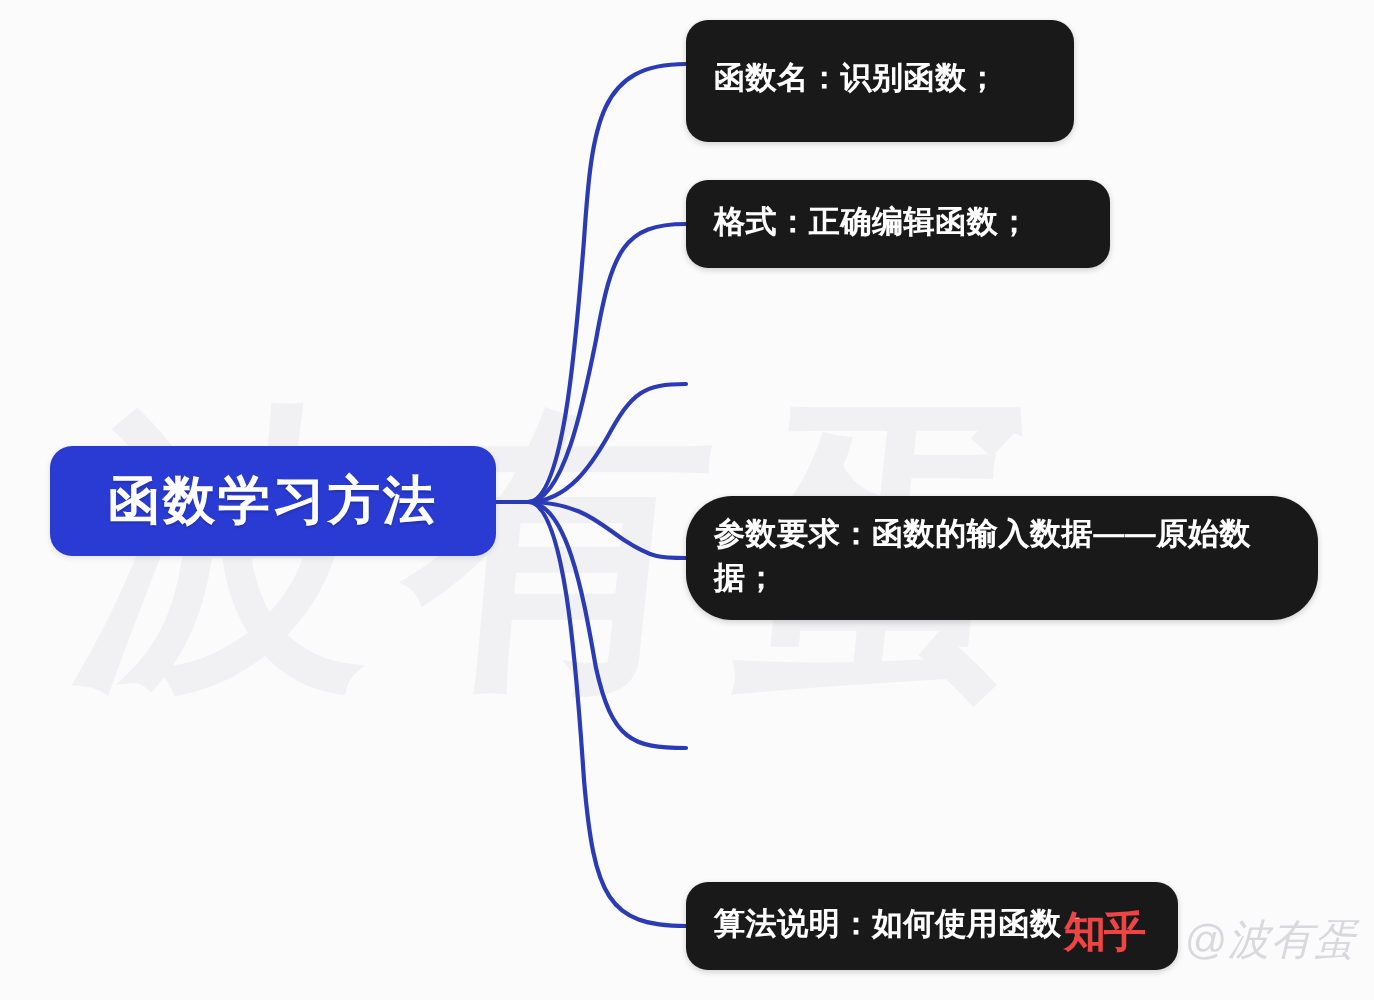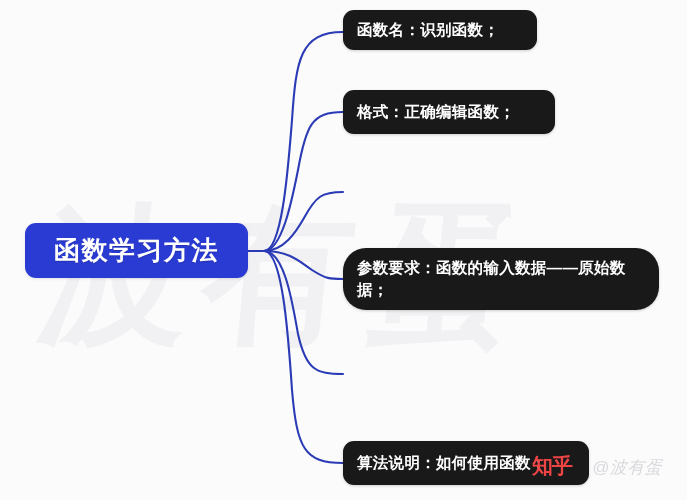--- a/index.html
+++ b/index.html
@@ -85,21 +85,21 @@
   }
   .card .ctext {
     color: #ffffff;
     font-size: 15.5px;
     font-weight: 700;
     line-height: 1.45;
     letter-spacing: 0.3px;
   }
   .card.two-line { align-items: center; }
 
-  .card-1 { left: 343px; top: 10px;  width: 194px; height: 40px; }
+  .card-1 { left: 343px; top: 10px;  width: 194px; height: 61px; }
   .card-2 { left: 343px; top: 90px;  width: 212px; height: 44px; align-items: center; }
   .card-3 { left: 343px; top: 170px; width: 245px; height: 44px; }
   .card-4 { left: 343px; top: 248px; width: 316px; height: 62px; border-radius: 23px; }
   .card-5 { left: 343px; top: 343px; width: 316px; height: 62px; }
   .card-6 { left: 343px; top: 441px; width: 246px; height: 44px; }
 
   
   .zhihu-logo {
     position: absolute;
     left: 532px;
@@ -109,21 +109,21 @@
     color: #ef4444;
     letter-spacing: -1px;
     user-select: none;
   }
 
   
   .signature {
     position: absolute;
     left: 592px;
     top: 456px;
-    font-size: 17px;
+    font-size: 21px;
     font-style: italic;
     font-weight: 400;
     color: #d9d9dd;
     letter-spacing: 0.5px;
     white-space: nowrap;
     user-select: none;
   }
 </style>
 </head>
 <body>

